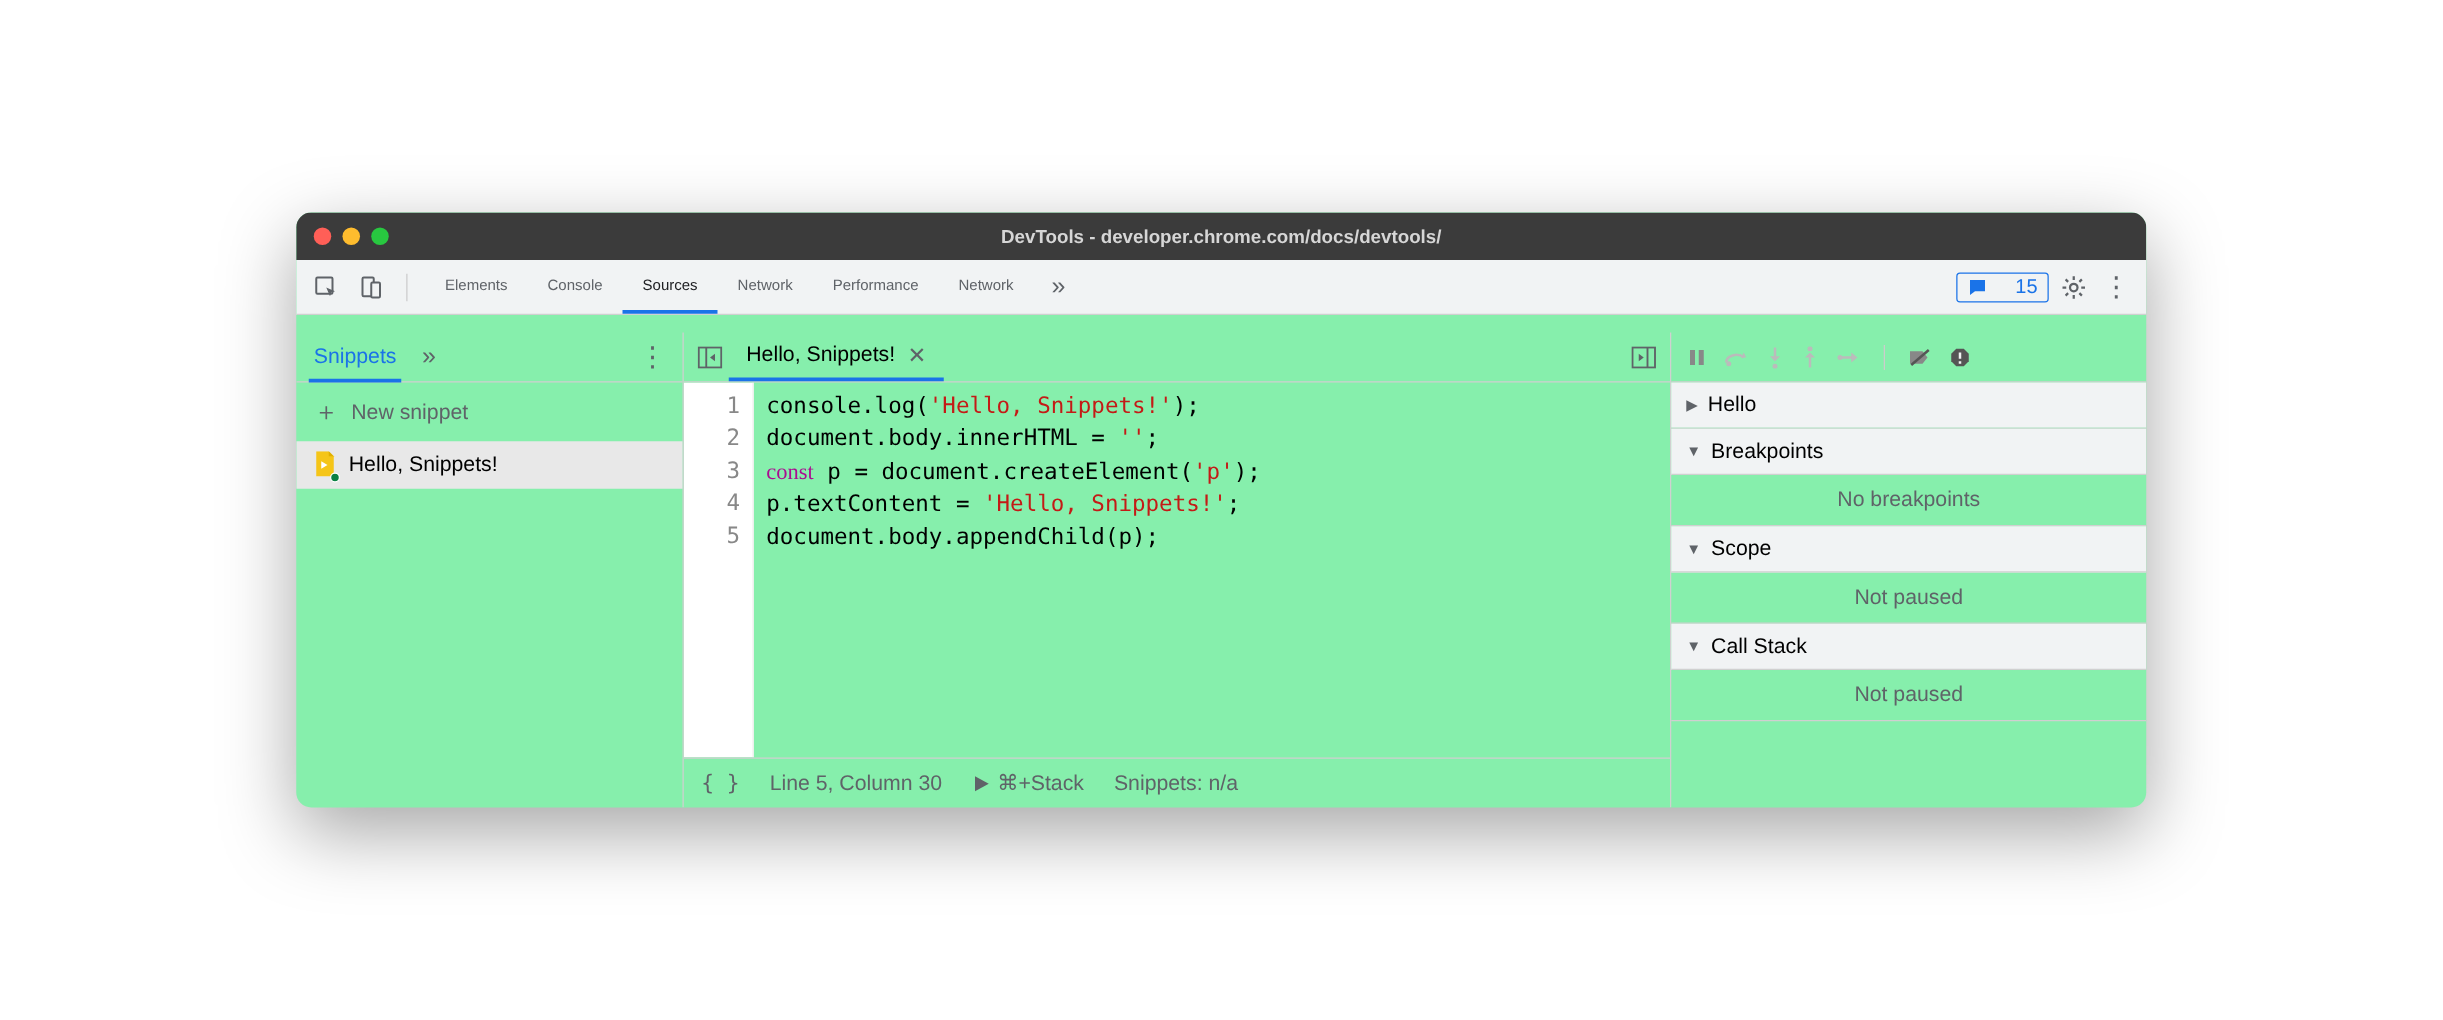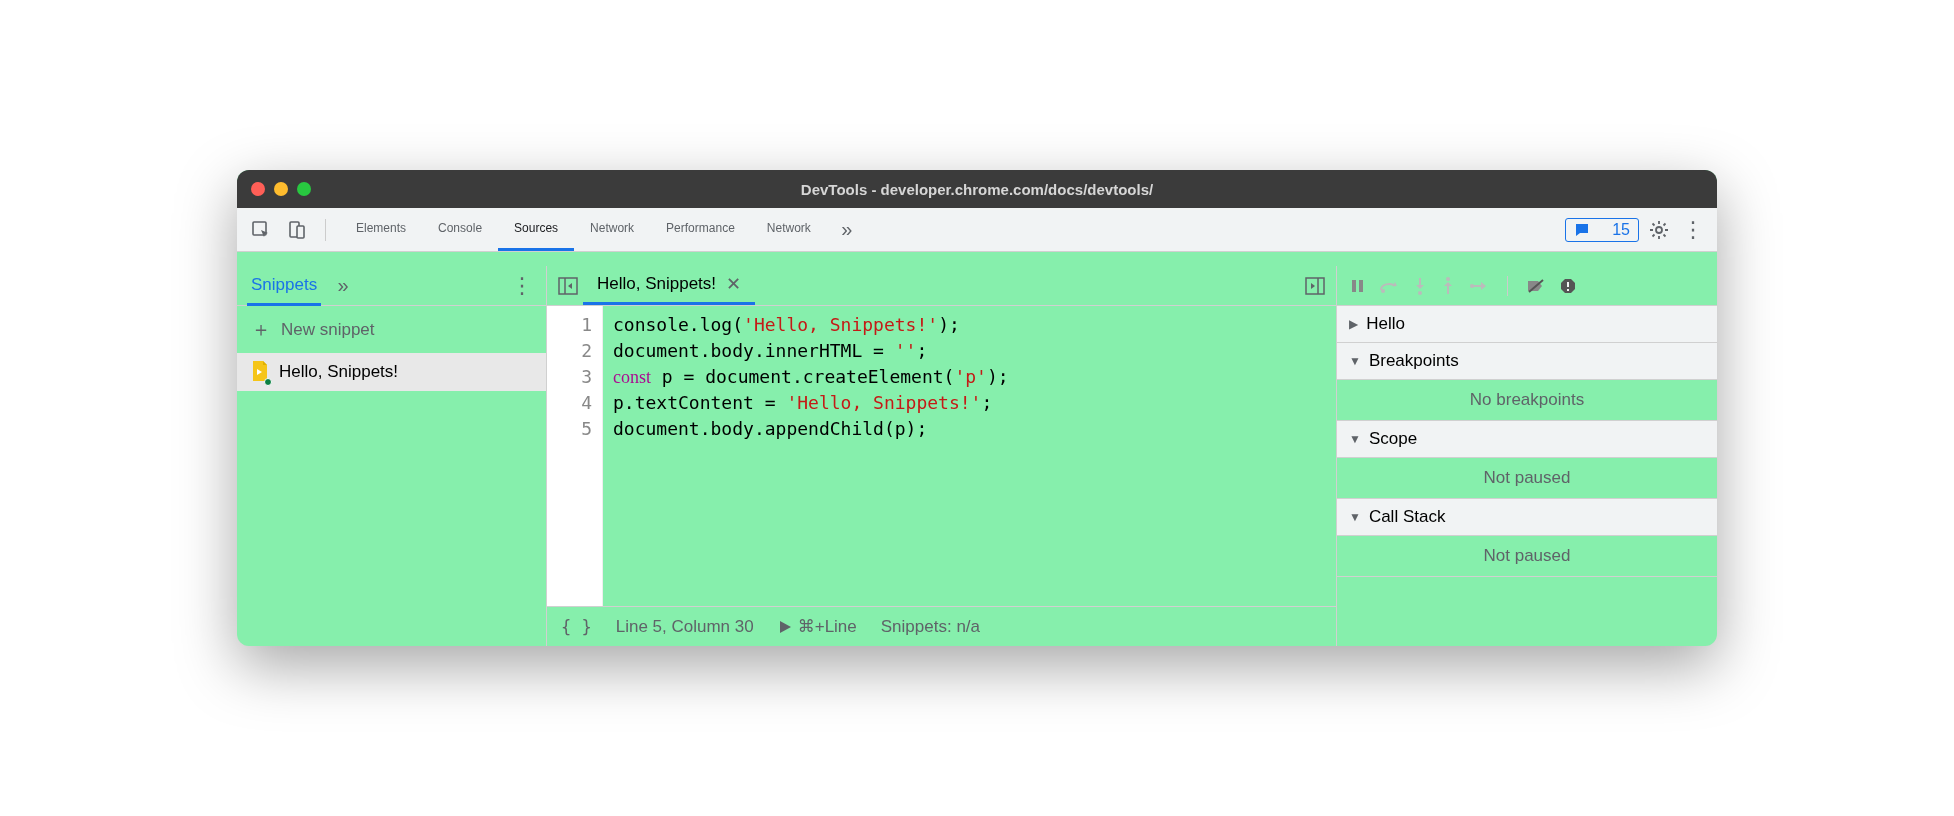--- a/index.html
+++ b/index.html
@@ -244,21 +244,21 @@
           </div>
         <div class="code" id="code"><div><span>console.log(</span><span class="s-str">'Hello, Snippets!'</span><span>);</span></div><div><span>document.body.innerHTML = </span><span class="s-str">''</span><span>;</span></div><div><span class="s-kw">const</span><span> p = document.createElement(</span><span class="s-str">'p'</span><span>);</span></div><div><span>p.textContent = </span><span class="s-str">'Hello, Snippets!'</span><span>;</span></div><div><span>document.body.appendChild(p);</span></div></div>
       </div>
       <div class="statusbar">
         <span style="font-family:monospace;">{ }</span>
         <span>Line 5, Column 30</span>
         <span style="display:flex;align-items:center;gap:6px;">
           <svg width="14" height="14" viewBox="0 0 14 14">
               <path d="M2 1l11 6-11 6z" fill="#5f6368"></path>
             </svg>
-          <span>⌘+Line</span>
+          <span>⌘+Stack</span>
         </span>
         <span>Snippets: n/a</span>
       </div>
     </div>
 
     <div class="right-pane">
       <div class="debug-toolbar">
         <span>
             <svg width="16" height="16" viewBox="0 0 16 16">
               <rect x="3" y="2" width="4" height="12" fill="#888"></rect>

